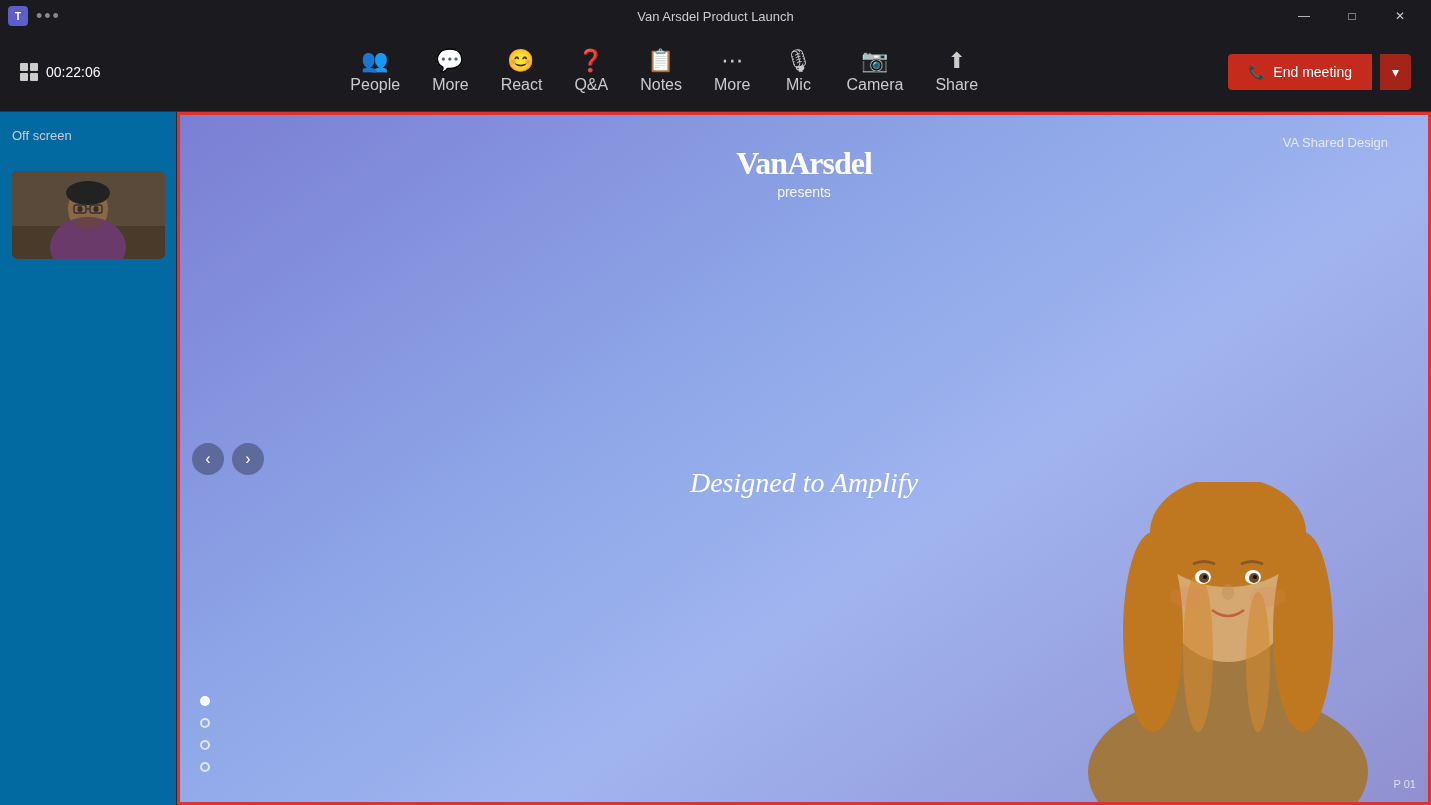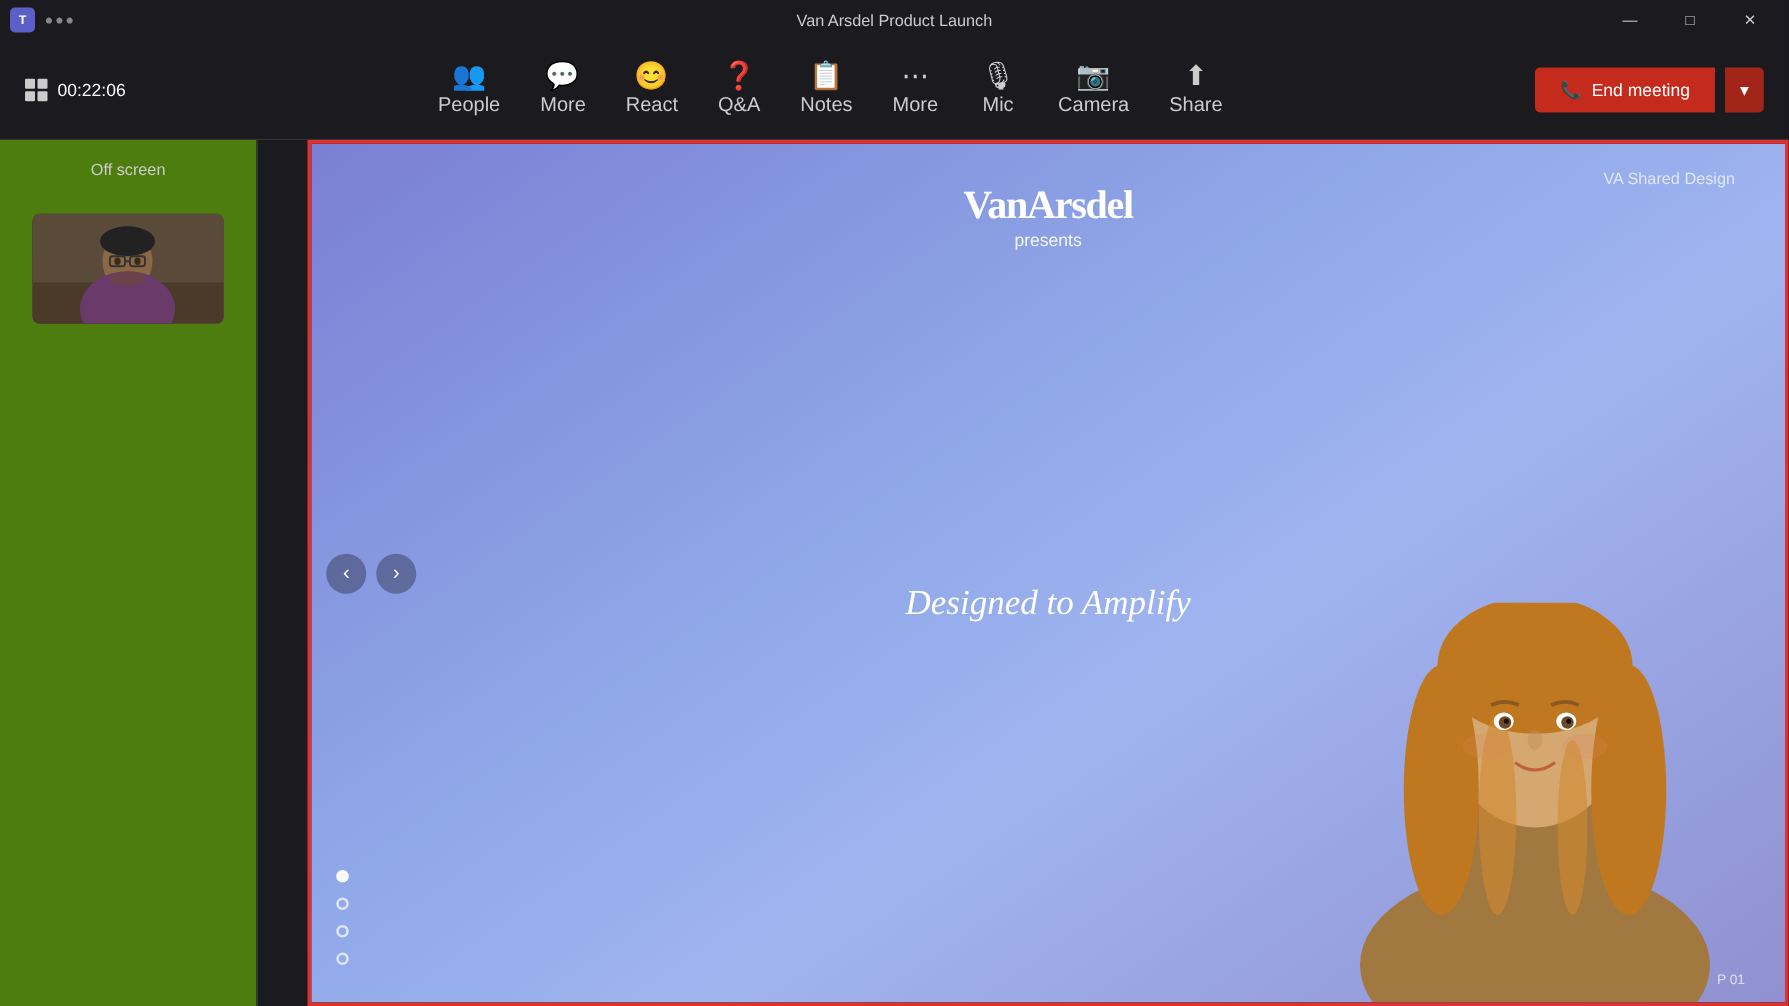--- a/index.html
+++ b/index.html
@@ -154,28 +154,27 @@
     }
 
     
     .main {
       display: flex;
       height: calc(805px - 32px - 80px);
     }
 
     
     .sidebar {
-      width: 206px;
-      background: #4d7c0f;
+      width: 177px;
+      background: #0369a1;
       padding: 12px;
       display: flex;
       flex-direction: column;
       gap: 8px;
       border-right: 1px solid #2a2a2f;
-      align-items: center;
     }
     .off-screen-label {
       color: #ccc;
       font-size: 13px;
       padding: 4px 0;
     }
     .participant-thumb {
       width: 153px;
       height: 88px;
       border-radius: 6px;
@@ -218,21 +217,20 @@
       align-items: center;
       justify-content: center;
     }
 
     
     .presentation-area {
       flex: 1;
       border: 3px solid #e03030;
       position: relative;
       overflow: hidden;
-      margin-left: 40px;
     }
     .slide {
       width: 100%;
       height: 100%;
       background: linear-gradient(145deg, #7a7fd4 0%, #8fa8e8 40%, #a0b4f0 60%, #9090d0 100%);
       position: relative;
       display: flex;
       flex-direction: column;
       align-items: center;
       justify-content: center;
@@ -330,21 +328,21 @@
       border-radius: 50%;
       border: 2px solid rgba(255,255,255,0.7);
     }
     .slide-dot.active {
       background: rgba(255,255,255,0.9);
       border-color: rgba(255,255,255,0.9);
     }
     .slide-page-num {
       position: absolute;
       bottom: 12px;
-      right: 32px;
+      right: 12px;
       color: rgba(255,255,255,0.7);
       font-size: 11px;
     }
     
     .slide-person {
       position: absolute;
       bottom: 0;
       right: 60px;
       width: 280px;
       height: 320px;

